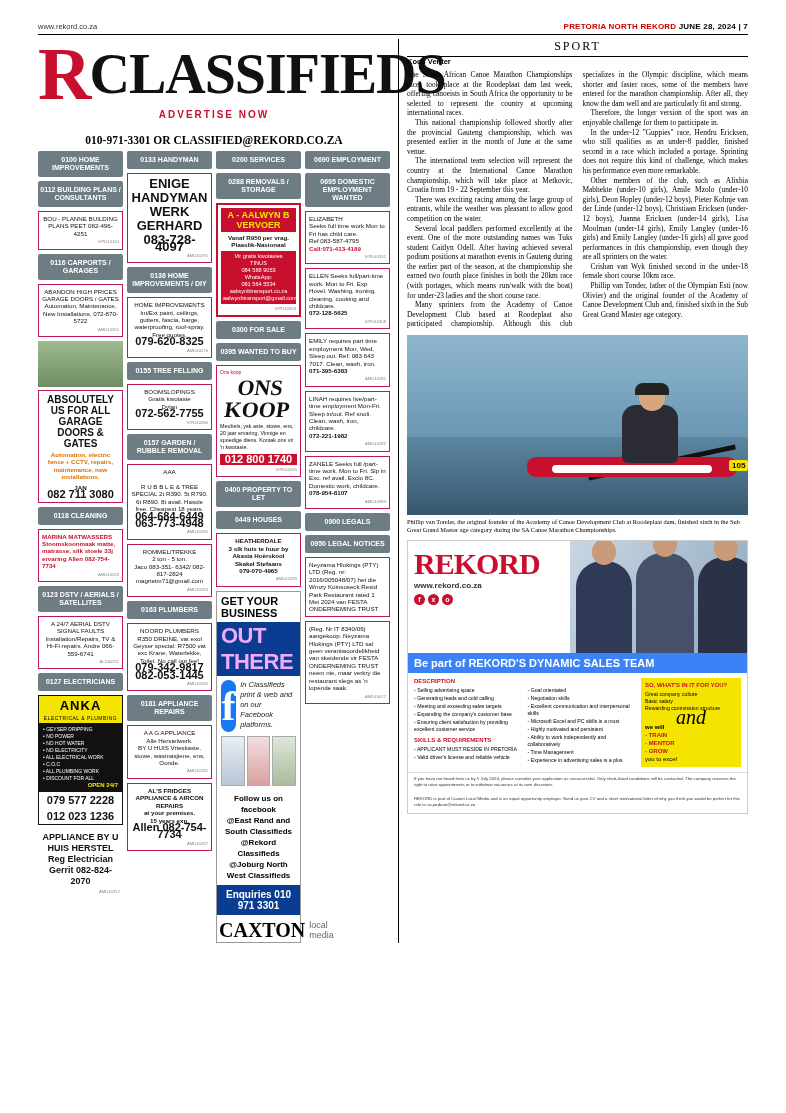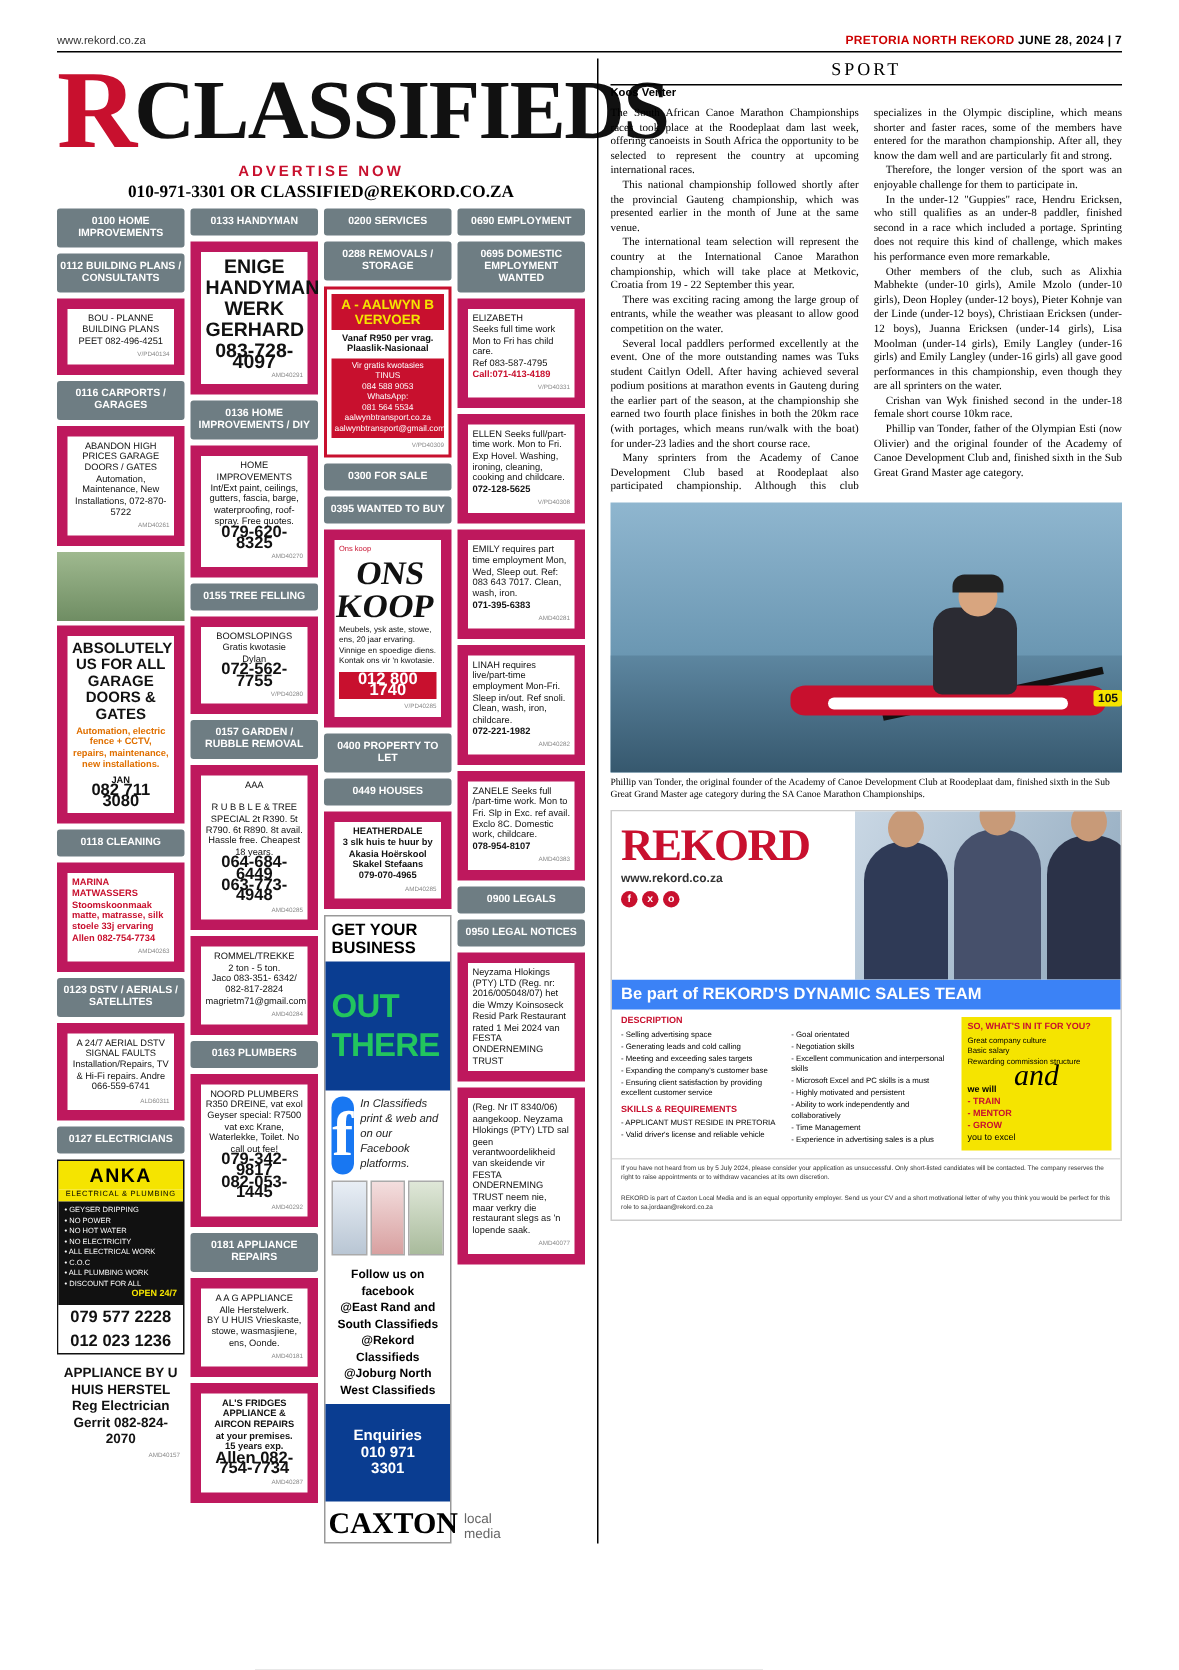--- a/index.html
+++ b/index.html
@@ -15,58 +15,58 @@
 
   .cols{display:flex;margin-top:4px;}
   .leftcol{width:352px;}
   .rightcol{width:350px;margin-left:8px;border-left:1px solid #000;padding-left:8px;}
 
   
   .logo{display:flex;align-items:flex-start;margin-top:6px;}
   .logo .R{font-family:"Liberation Serif",serif;font-size:74px;line-height:58px;font-weight:bold;color:#c8102e;letter-spacing:-2px;}
   .logo .word{font-family:"Liberation Serif",serif;font-size:56px;line-height:58px;font-weight:bold;letter-spacing:-1px;color:#111;}
   .advnow{text-align:center;color:#c8102e;font-weight:bold;font-size:10px;letter-spacing:2px;margin-top:6px;}
-  .advline{text-align:center;font-weight:bold;font-size:11.5px;margin-top:2px;margin-bottom:5px;font-family:"Liberation Serif",serif;}
+  .advline{text-align:center;font-weight:bold;font-size:11.5px;margin-top:14px;margin-bottom:5px;font-family:"Liberation Serif",serif;}
 
   
   .cgrid{display:flex;gap:4px;}
   .ccol{width:85px;}
   .cat{background:#6e7d83;color:#fff;text-align:center;font-size:7px;font-weight:bold;padding:5px 2px;line-height:8px;margin-bottom:4px;border-radius:2px;}
-  .ad{border:7px solid #be185d;padding:3px;margin-bottom:4px;font-size:6.2px;line-height:7.4px;color:#111;}
+  .ad{border:1px solid #be185d;padding:3px;margin-bottom:4px;font-size:6.2px;line-height:7.4px;color:#111;}
   .ad.center{text-align:center;}
   .adbig{text-align:center;font-weight:bold;font-size:10px;line-height:11px;}
   .phone{font-weight:bold;font-size:11px;text-align:center;}
   .ref{font-size:4.2px;color:#888;text-align:right;display:block;margin-top:1px;}
   .noborder{border:none;}
   .hl-red{color:#c8102e;font-weight:bold;}
   .boxed-red{border:2px solid #c8102e;}
   .greenpic{height:46px;background:linear-gradient(#9fb98f,#6f8d63);margin-bottom:3px;}
   .orange{color:#e07000;font-weight:bold;}
 
   
   .anka{border:1px solid #111;margin-bottom:4px;}
   .anka .t{background:#f5e400;text-align:center;font-weight:bold;font-size:13px;padding:2px;letter-spacing:1px;}
   .anka .s{background:#f5e400;text-align:center;font-size:5px;padding-bottom:2px;letter-spacing:.5px;}
   .anka .body{background:#111;color:#fff;font-size:5px;padding:3px 4px;line-height:7px;}
   .anka .num{background:#fff;color:#111;text-align:center;font-weight:bold;font-size:11px;padding:2px 0;}
 
   
   .promo{border:1px solid #999;margin-top:4px;}
   .promo .h1{font-weight:bold;font-size:11px;padding:3px 4px;}
-  .promo .h2{background:#0a3d91;color:#22c55e;font-weight:bold;font-size:22px;padding:17px 4px;letter-spacing:-.5px;}
+  .promo .h2{background:#0a3d91;color:#f0abfc;font-weight:bold;font-size:22px;padding:1px 4px;letter-spacing:-.5px;}
   .promo .body{display:flex;padding:4px;gap:4px;}
   .fb{width:52px;height:52px;border-radius:8px;background:#1877f2;color:#fff;font-family:"Liberation Serif",serif;font-size:42px;line-height:52px;text-align:center;font-weight:bold;}
   .promo .txt{font-style:italic;font-size:7.5px;line-height:10px;color:#222;}
   .thumbs{display:flex;gap:2px;padding:0 4px 3px;}
   .thumb{flex:1;height:48px;background:#cfd6dd;border:1px solid #aaa;font-size:4px;color:#444;overflow:hidden;}
   .thumb.a{background:linear-gradient(#e8eef5,#b9c6d4);}
   .thumb.b{background:linear-gradient(#f3dede,#d8a0a0);}
   .thumb.c{background:linear-gradient(#dfe7d8,#a9bb9c);}
   .follow{text-align:center;font-size:8px;font-weight:bold;line-height:11px;padding:4px 2px;}
-  .enq{background:#0a3d91;color:#fff;text-align:center;font-weight:bold;font-size:10px;padding:16px;}
+  .enq{background:#0a3d91;color:#fff;text-align:center;font-weight:bold;font-size:10px;padding:4px;}
   .caxton{display:flex;align-items:center;gap:4px;padding:4px 2px 0;}
   .caxton .cx{font-family:"Liberation Serif",serif;font-size:20px;font-weight:bold;}
   .caxton .lm{font-size:9px;color:#666;}
 
   
   .sporthdr{text-align:center;font-family:"Liberation Serif",serif;font-size:12px;letter-spacing:2px;border-bottom:1px solid #000;padding-bottom:2px;}
   .headline{font-family:"Liberation Serif",serif;font-weight:bold;font-size:27px;line-height:29px;margin:7px 0 6px;letter-spacing:-.4px;}
   .byline{font-size:7.5px;font-weight:bold;margin-bottom:4px;}
   .story{column-count:2;column-gap:10px;font-family:"Liberation Serif",serif;font-size:7.4px;line-height:9.6px;text-align:justify;}
   .story p{margin:0;text-indent:8px;}

